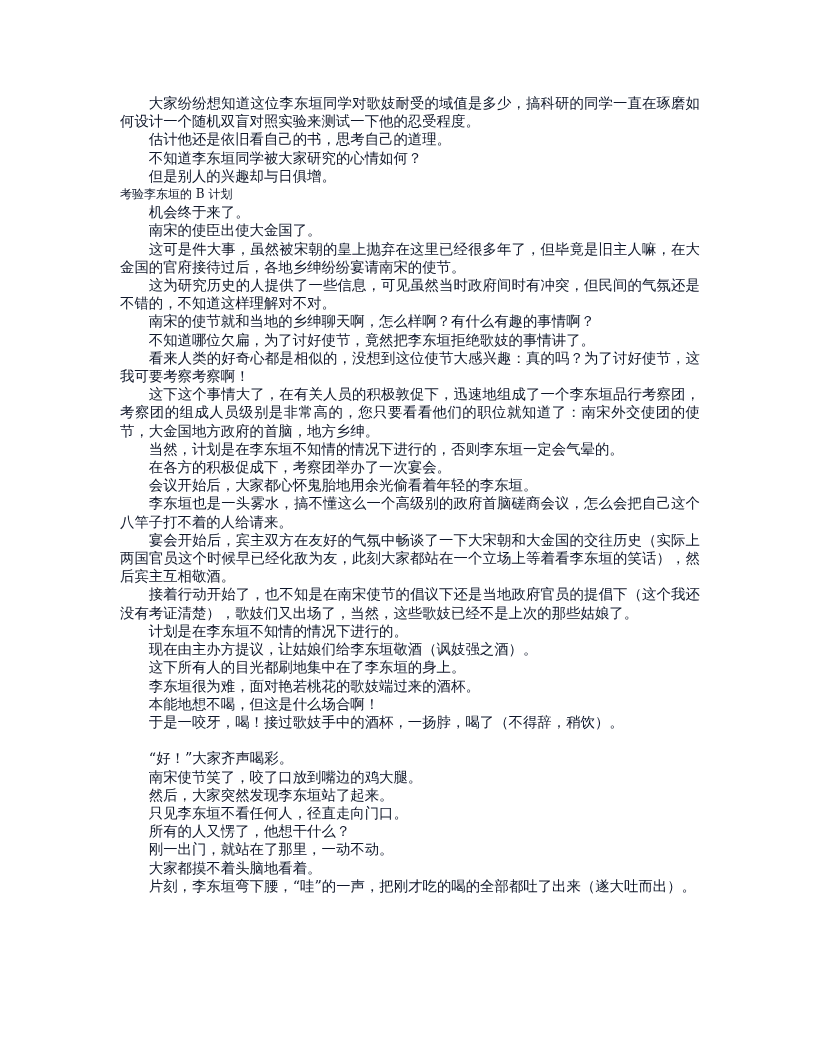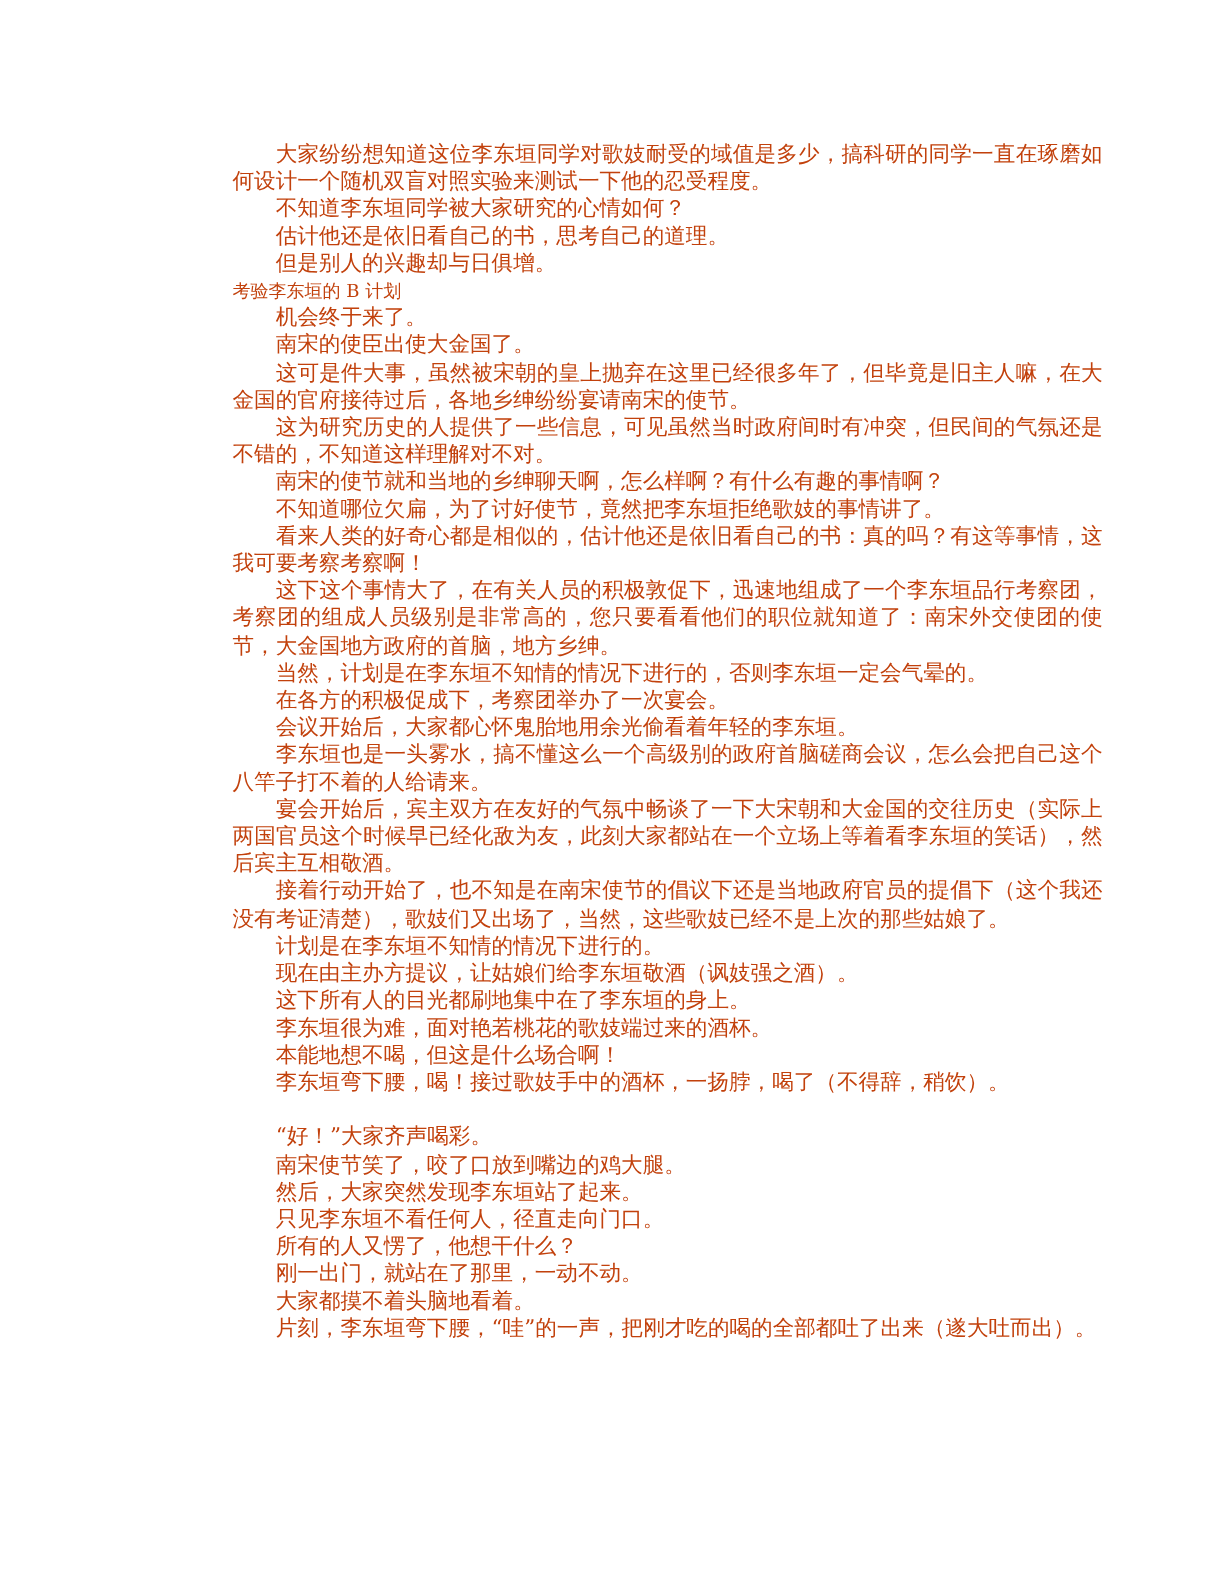--- a/index.html
+++ b/index.html
@@ -14,23 +14,22 @@
       overflow: hidden;
     }
     .page {
       position: absolute;
       left: 120px;
       top: 94px;
       width: 580px;
       font-family: "DejaVu Serif", "Liberation Serif", serif;
       font-size: 14.4px;
       line-height: 18.2px;
-      color: #c2410c;
+      color: #0f172a;
       letter-spacing: 0;
-      margin-left: 35px;
     }
     .para {
       margin: 0;
       text-indent: 28.8px;
       text-align: justify;
       word-break: break-all;
       white-space: normal;
     }
     .heading {
       margin: 0;
@@ -40,46 +39,46 @@
     }
     .blank {
       height: 18.2px;
     }
   </style>
 </head>
 <body>
 
 <div class="page">
   <p class="para">大家纷纷想知道这位李东垣同学对歌妓耐受的域值是多少，搞科研的同学一直在琢磨如何设计一个随机双盲对照实验来测试一下他的忍受程度。</p>
+  <p class="para">估计他还是依旧看自己的书，思考自己的道理。</p>
   <p class="para">不知道李东垣同学被大家研究的心情如何？</p>
-  <p class="para">估计他还是依旧看自己的书，思考自己的道理。</p>
   <p class="para">但是别人的兴趣却与日俱增。</p>
 
   <h2 class="heading">考验李东垣的 B 计划</h2>
 
   <p class="para">机会终于来了。</p>
   <p class="para">南宋的使臣出使大金国了。</p>
   <p class="para">这可是件大事，虽然被宋朝的皇上抛弃在这里已经很多年了，但毕竟是旧主人嘛，在大金国的官府接待过后，各地乡绅纷纷宴请南宋的使节。</p>
   <p class="para">这为研究历史的人提供了一些信息，可见虽然当时政府间时有冲突，但民间的气氛还是不错的，不知道这样理解对不对。</p>
   <p class="para">南宋的使节就和当地的乡绅聊天啊，怎么样啊？有什么有趣的事情啊？</p>
   <p class="para">不知道哪位欠扁，为了讨好使节，竟然把李东垣拒绝歌妓的事情讲了。</p>
-  <p class="para">看来人类的好奇心都是相似的，估计他还是依旧看自己的书：真的吗？有这等事情，这我可要考察考察啊！</p>
+  <p class="para">看来人类的好奇心都是相似的，没想到这位使节大感兴趣：真的吗？为了讨好使节，这我可要考察考察啊！</p>
   <p class="para">这下这个事情大了，在有关人员的积极敦促下，迅速地组成了一个李东垣品行考察团，考察团的组成人员级别是非常高的，您只要看看他们的职位就知道了：南宋外交使团的使节，大金国地方政府的首脑，地方乡绅。</p>
   <p class="para">当然，计划是在李东垣不知情的情况下进行的，否则李东垣一定会气晕的。</p>
   <p class="para">在各方的积极促成下，考察团举办了一次宴会。</p>
   <p class="para">会议开始后，大家都心怀鬼胎地用余光偷看着年轻的李东垣。</p>
   <p class="para">李东垣也是一头雾水，搞不懂这么一个高级别的政府首脑磋商会议，怎么会把自己这个八竿子打不着的人给请来。</p>
   <p class="para">宴会开始后，宾主双方在友好的气氛中畅谈了一下大宋朝和大金国的交往历史（实际上两国官员这个时候早已经化敌为友，此刻大家都站在一个立场上等着看李东垣的笑话），然后宾主互相敬酒。</p>
   <p class="para">接着行动开始了，也不知是在南宋使节的倡议下还是当地政府官员的提倡下（这个我还没有考证清楚），歌妓们又出场了，当然，这些歌妓已经不是上次的那些姑娘了。</p>
   <p class="para">计划是在李东垣不知情的情况下进行的。</p>
   <p class="para">现在由主办方提议，让姑娘们给李东垣敬酒（讽妓强之酒）。</p>
   <p class="para">这下所有人的目光都刷地集中在了李东垣的身上。</p>
   <p class="para">李东垣很为难，面对艳若桃花的歌妓端过来的酒杯。</p>
   <p class="para">本能地想不喝，但这是什么场合啊！</p>
-  <p class="para">李东垣弯下腰，喝！接过歌妓手中的酒杯，一扬脖，喝了（不得辞，稍饮）。</p>
+  <p class="para">于是一咬牙，喝！接过歌妓手中的酒杯，一扬脖，喝了（不得辞，稍饮）。</p>
 
   <div class="blank"></div>
 
   <p class="para">“好！”大家齐声喝彩。</p>
   <p class="para">南宋使节笑了，咬了口放到嘴边的鸡大腿。</p>
   <p class="para">然后，大家突然发现李东垣站了起来。</p>
   <p class="para">只见李东垣不看任何人，径直走向门口。</p>
   <p class="para">所有的人又愣了，他想干什么？</p>
   <p class="para">刚一出门，就站在了那里，一动不动。</p>
   <p class="para">大家都摸不着头脑地看着。</p>

